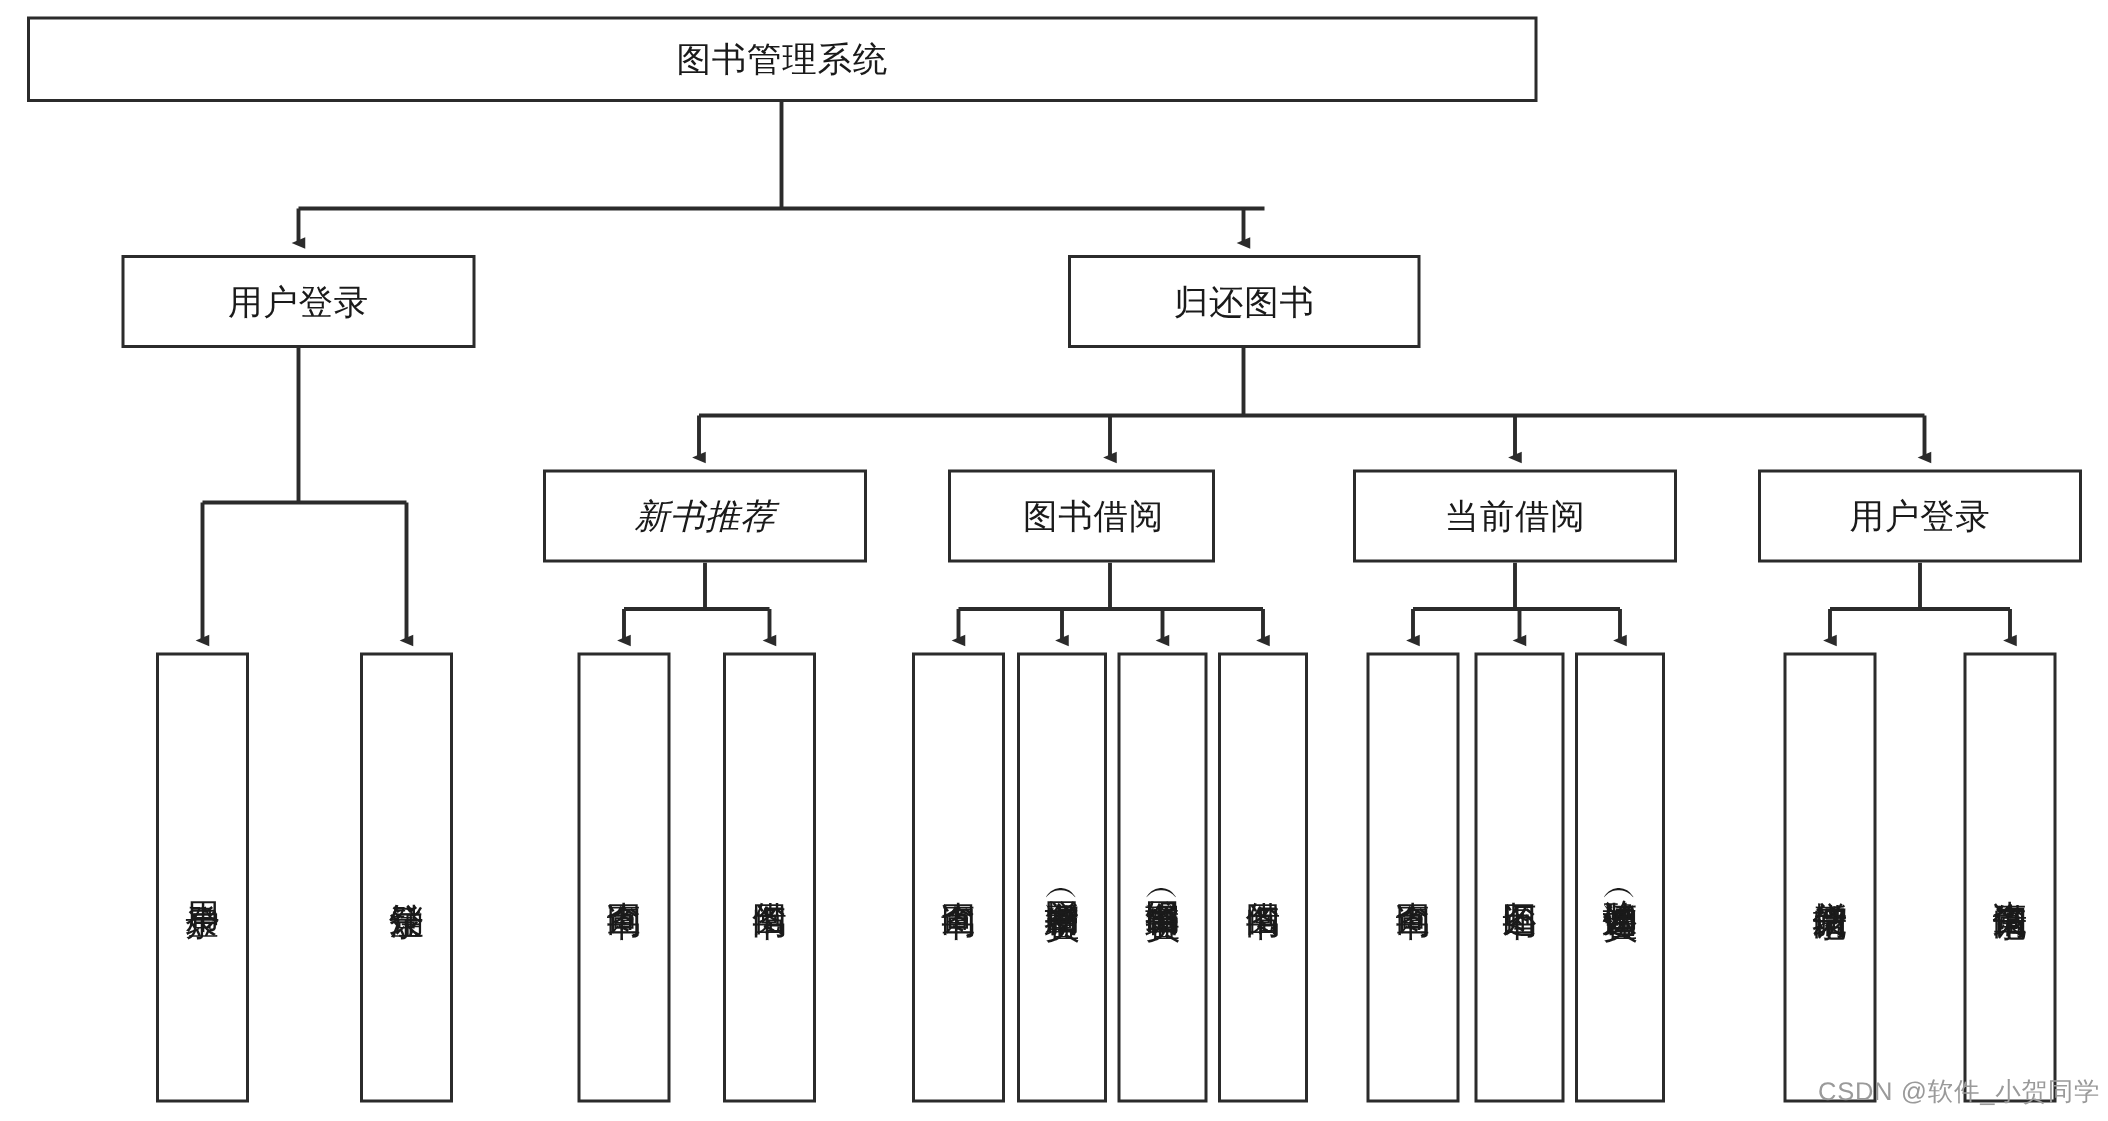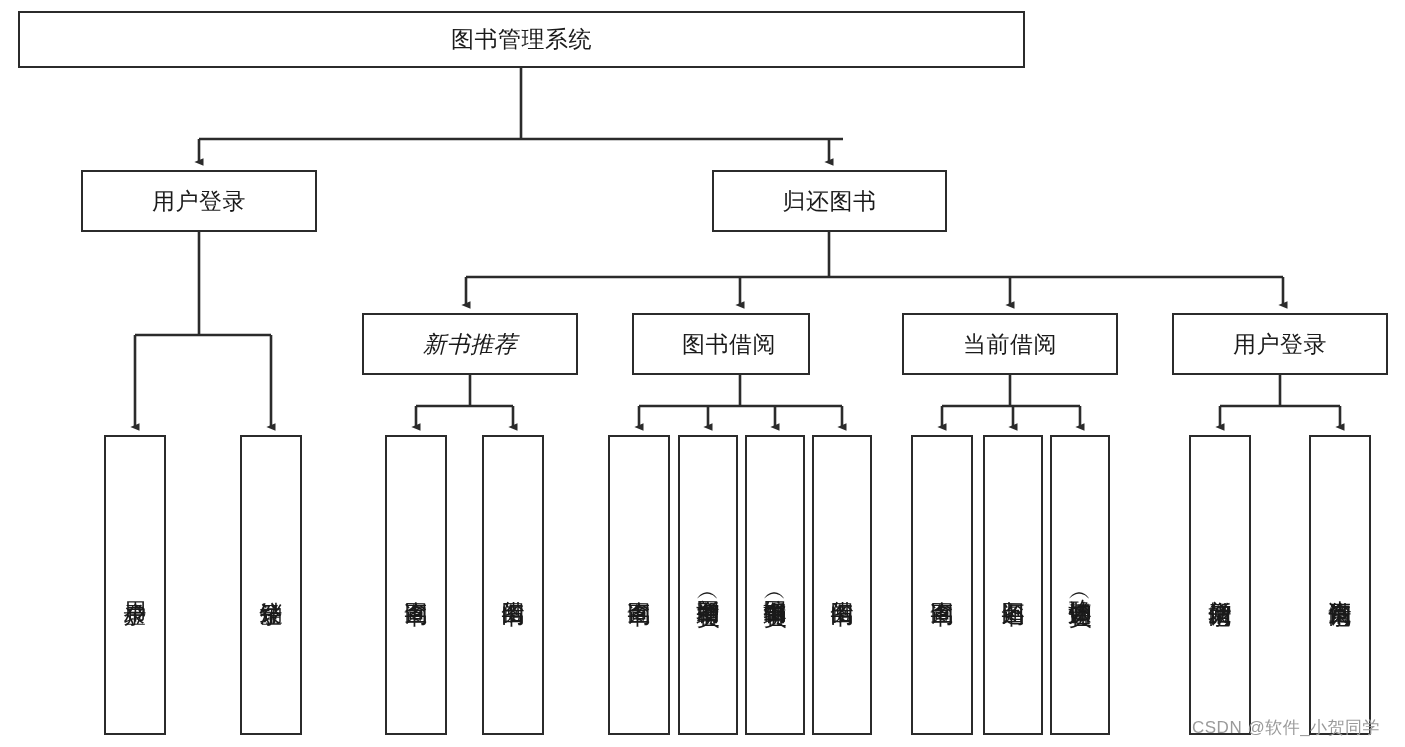--- a/index.html
+++ b/index.html
@@ -177,15 +177,15 @@
     <span>确认归还（管理员）</span>
   </div>
 
   <div class="node vert" style="left:1189px; top:435px; width:62px; height:300px;">
     <span>新增借阅记录</span>
   </div>
   <div class="node vert" style="left:1309px; top:435px; width:62px; height:300px;">
     <span>查询借阅记录</span>
   </div>
 
-  <div class="watermark" style="left:1192px; top:716px;">CSDN @软件_小贺同学</div>
+  <div class="watermark" style="left:1192px; top:716px;padding-left:20px;">CSDN @软件_小贺同学</div>
 
 </div>
 
 </body></html>

